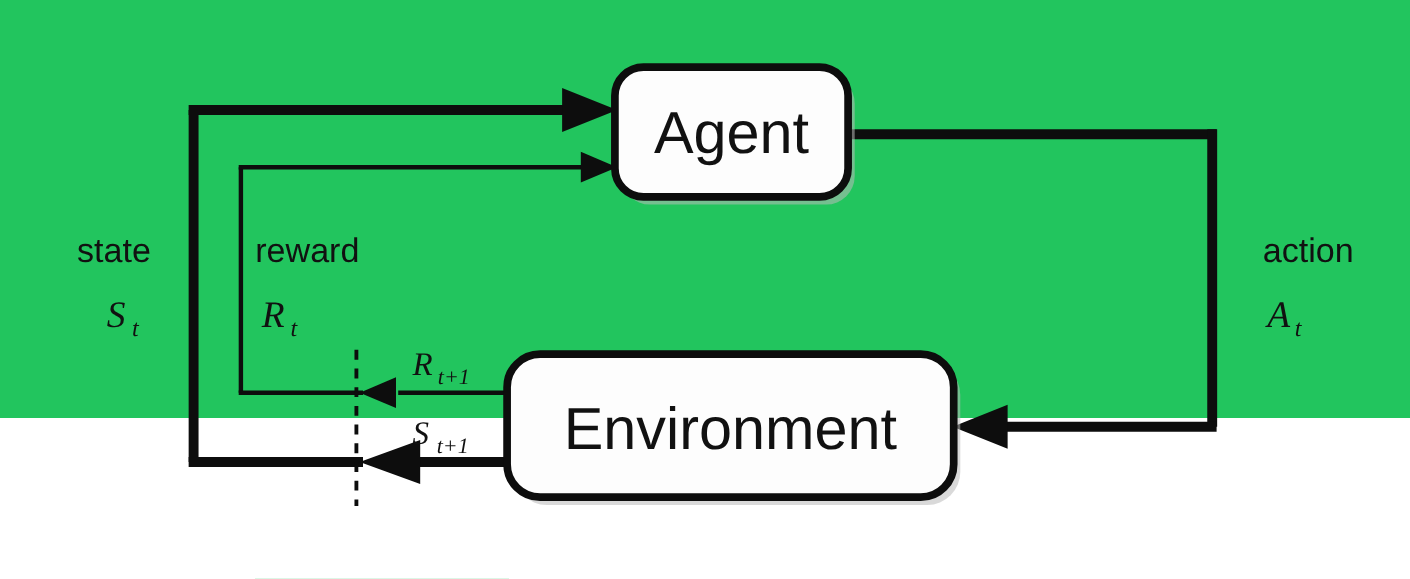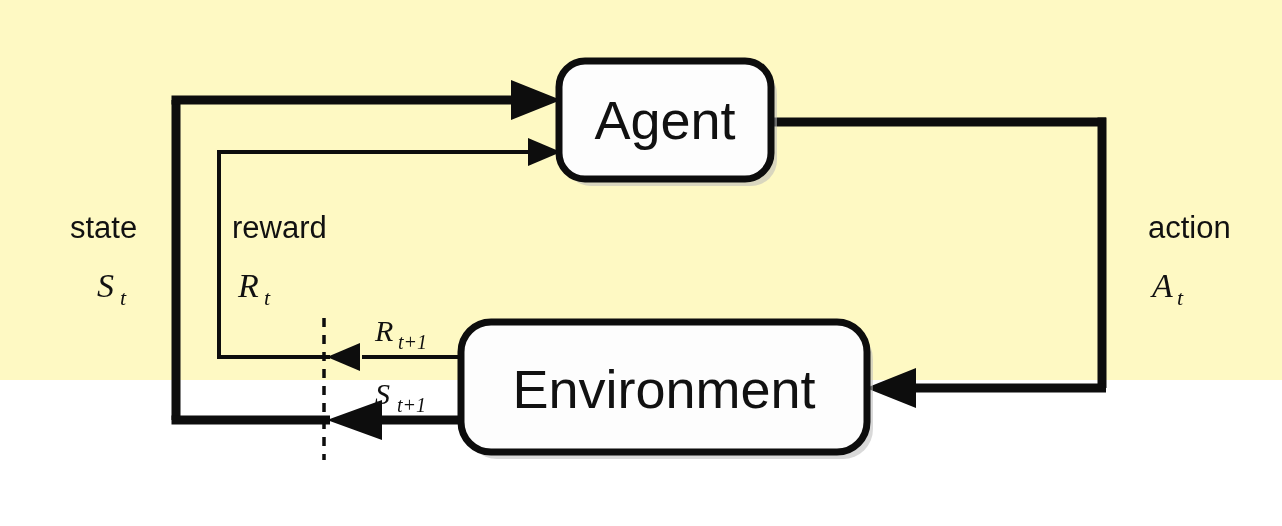--- a/index.html
+++ b/index.html
@@ -10,21 +10,21 @@
   body {
     width: 1282px;
     height: 526px;
     font-family: "Liberation Sans", sans-serif;
     overflow: hidden;
   }
   #diagram-root {
     position: relative;
     width: 1282px;
     height: 380px;
-    background: #fef9c3;
+    background: #22c55e;
   }
   #rl-svg {
     position: absolute;
     left: 0;
     top: 0;
     width: 1282px;
     height: 526px;
   }
   .node-label {
     font-family: "Liberation Sans", sans-serif;

